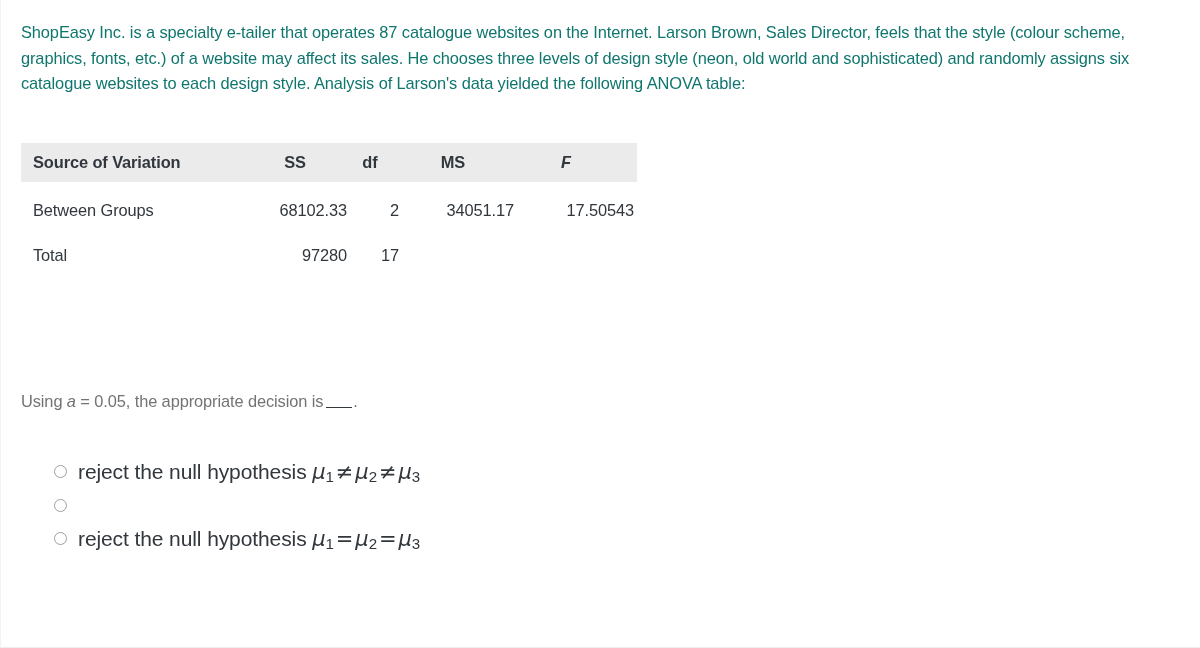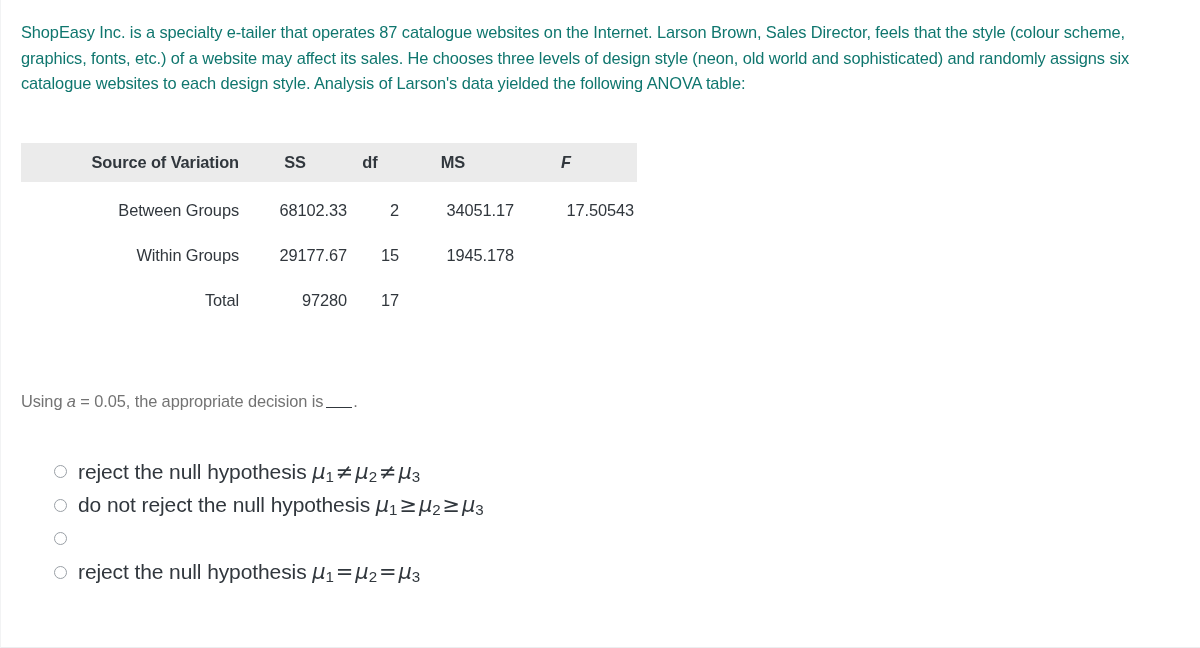--- a/index.html
+++ b/index.html
@@ -53,21 +53,21 @@
   .anova-table thead tr {
     background: #ebebeb;
   }
   .anova-table thead th {
     font-weight: bold;
     padding: 10px 0 10px 0;
     white-space: nowrap;
   }
   .anova-table th.c-source,
   .anova-table td.c-source {
-    text-align: right;
+    text-align: left;
     padding-left: 12px;
     padding-right: 14px;
     width: 206px;
     margin-left: 16px;
   }
   .anova-table th.c-ss,
   .anova-table td.c-ss {
     text-align: right;
     width: 84px;
     padding-right: 0;
@@ -188,51 +188,40 @@
     </thead>
     <tbody>
       <tr>
         <td class="c-source">Between Groups</td>
         <td class="c-ss">68102.33</td>
         <td class="c-df">2</td>
         <td class="c-ms">34051.17</td>
         <td class="c-f">17.50543</td>
       </tr>
       <tr>
-        <td class="c-source">Within Groups</td>
-        <td class="c-ss">29177.67</td>
-        <td class="c-df">15</td>
-        <td class="c-ms">1945.178</td>
-        <td class="c-f"></td>
-      </tr>
-      <tr>
         <td class="c-source">Total</td>
         <td class="c-ss">97280</td>
         <td class="c-df">17</td>
         <td class="c-ms"></td>
         <td class="c-f"></td>
       </tr>
     </tbody>
   </table>
 
   <div class="question-line">
     <span>Using </span><span class="sym">a</span><span> = 0.05, the appropriate decision is</span><span class="blank"></span><span>.</span>
   </div>
 
   <div class="options">
 
     <div class="option-row">
       <span class="radio"></span>
       <span class="option-label"><span>reject the null hypothesis </span><span class="mu">μ</span><sub>1</sub><span class="op">≠</span><span class="mu">μ</span><sub>2</sub><span class="op">≠</span><span class="mu">μ</span><sub>3</sub></span>
     </div>
 
-    <div class="option-row">
-      <span class="radio"></span>
-      <span class="option-label"><span>do not reject the null hypothesis </span><span class="mu">μ</span><sub>1</sub><span class="op">≥</span><span class="mu">μ</span><sub>2</sub><span class="op">≥</span><span class="mu">μ</span><sub>3</sub></span>
-    </div>
 
     <div class="option-row">
       <span class="radio"></span>
     </div>
 
     <div class="option-row">
       <span class="radio"></span>
       <span class="option-label"><span>reject the null hypothesis </span><span class="mu">μ</span><sub>1</sub><span class="op">=</span><span class="mu">μ</span><sub>2</sub><span class="op">=</span><span class="mu">μ</span><sub>3</sub></span>
     </div>
 

